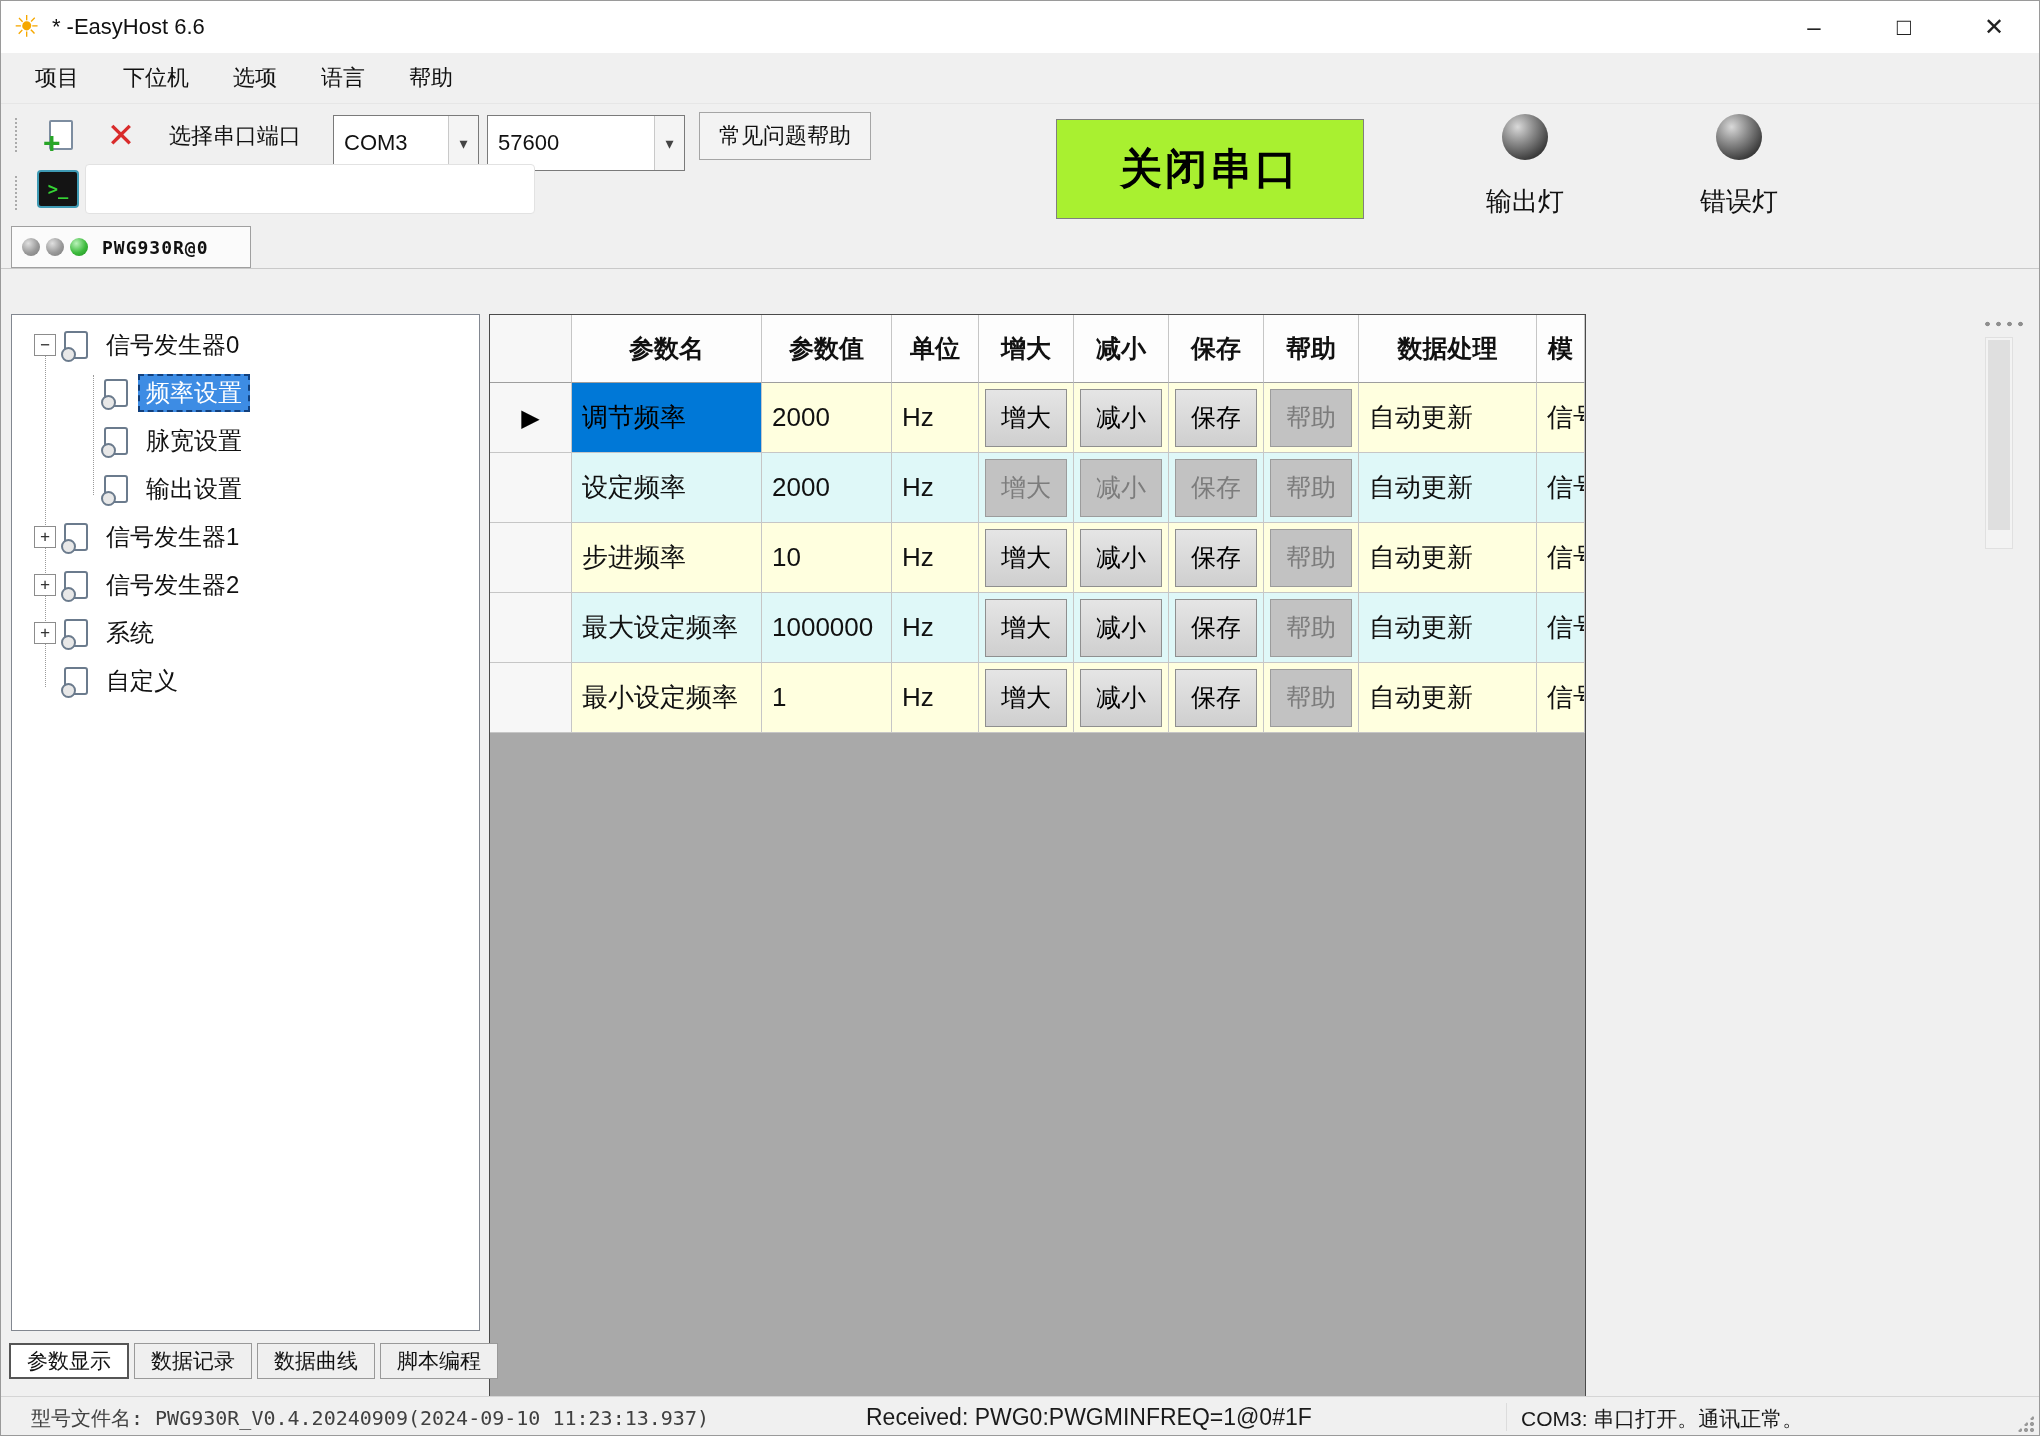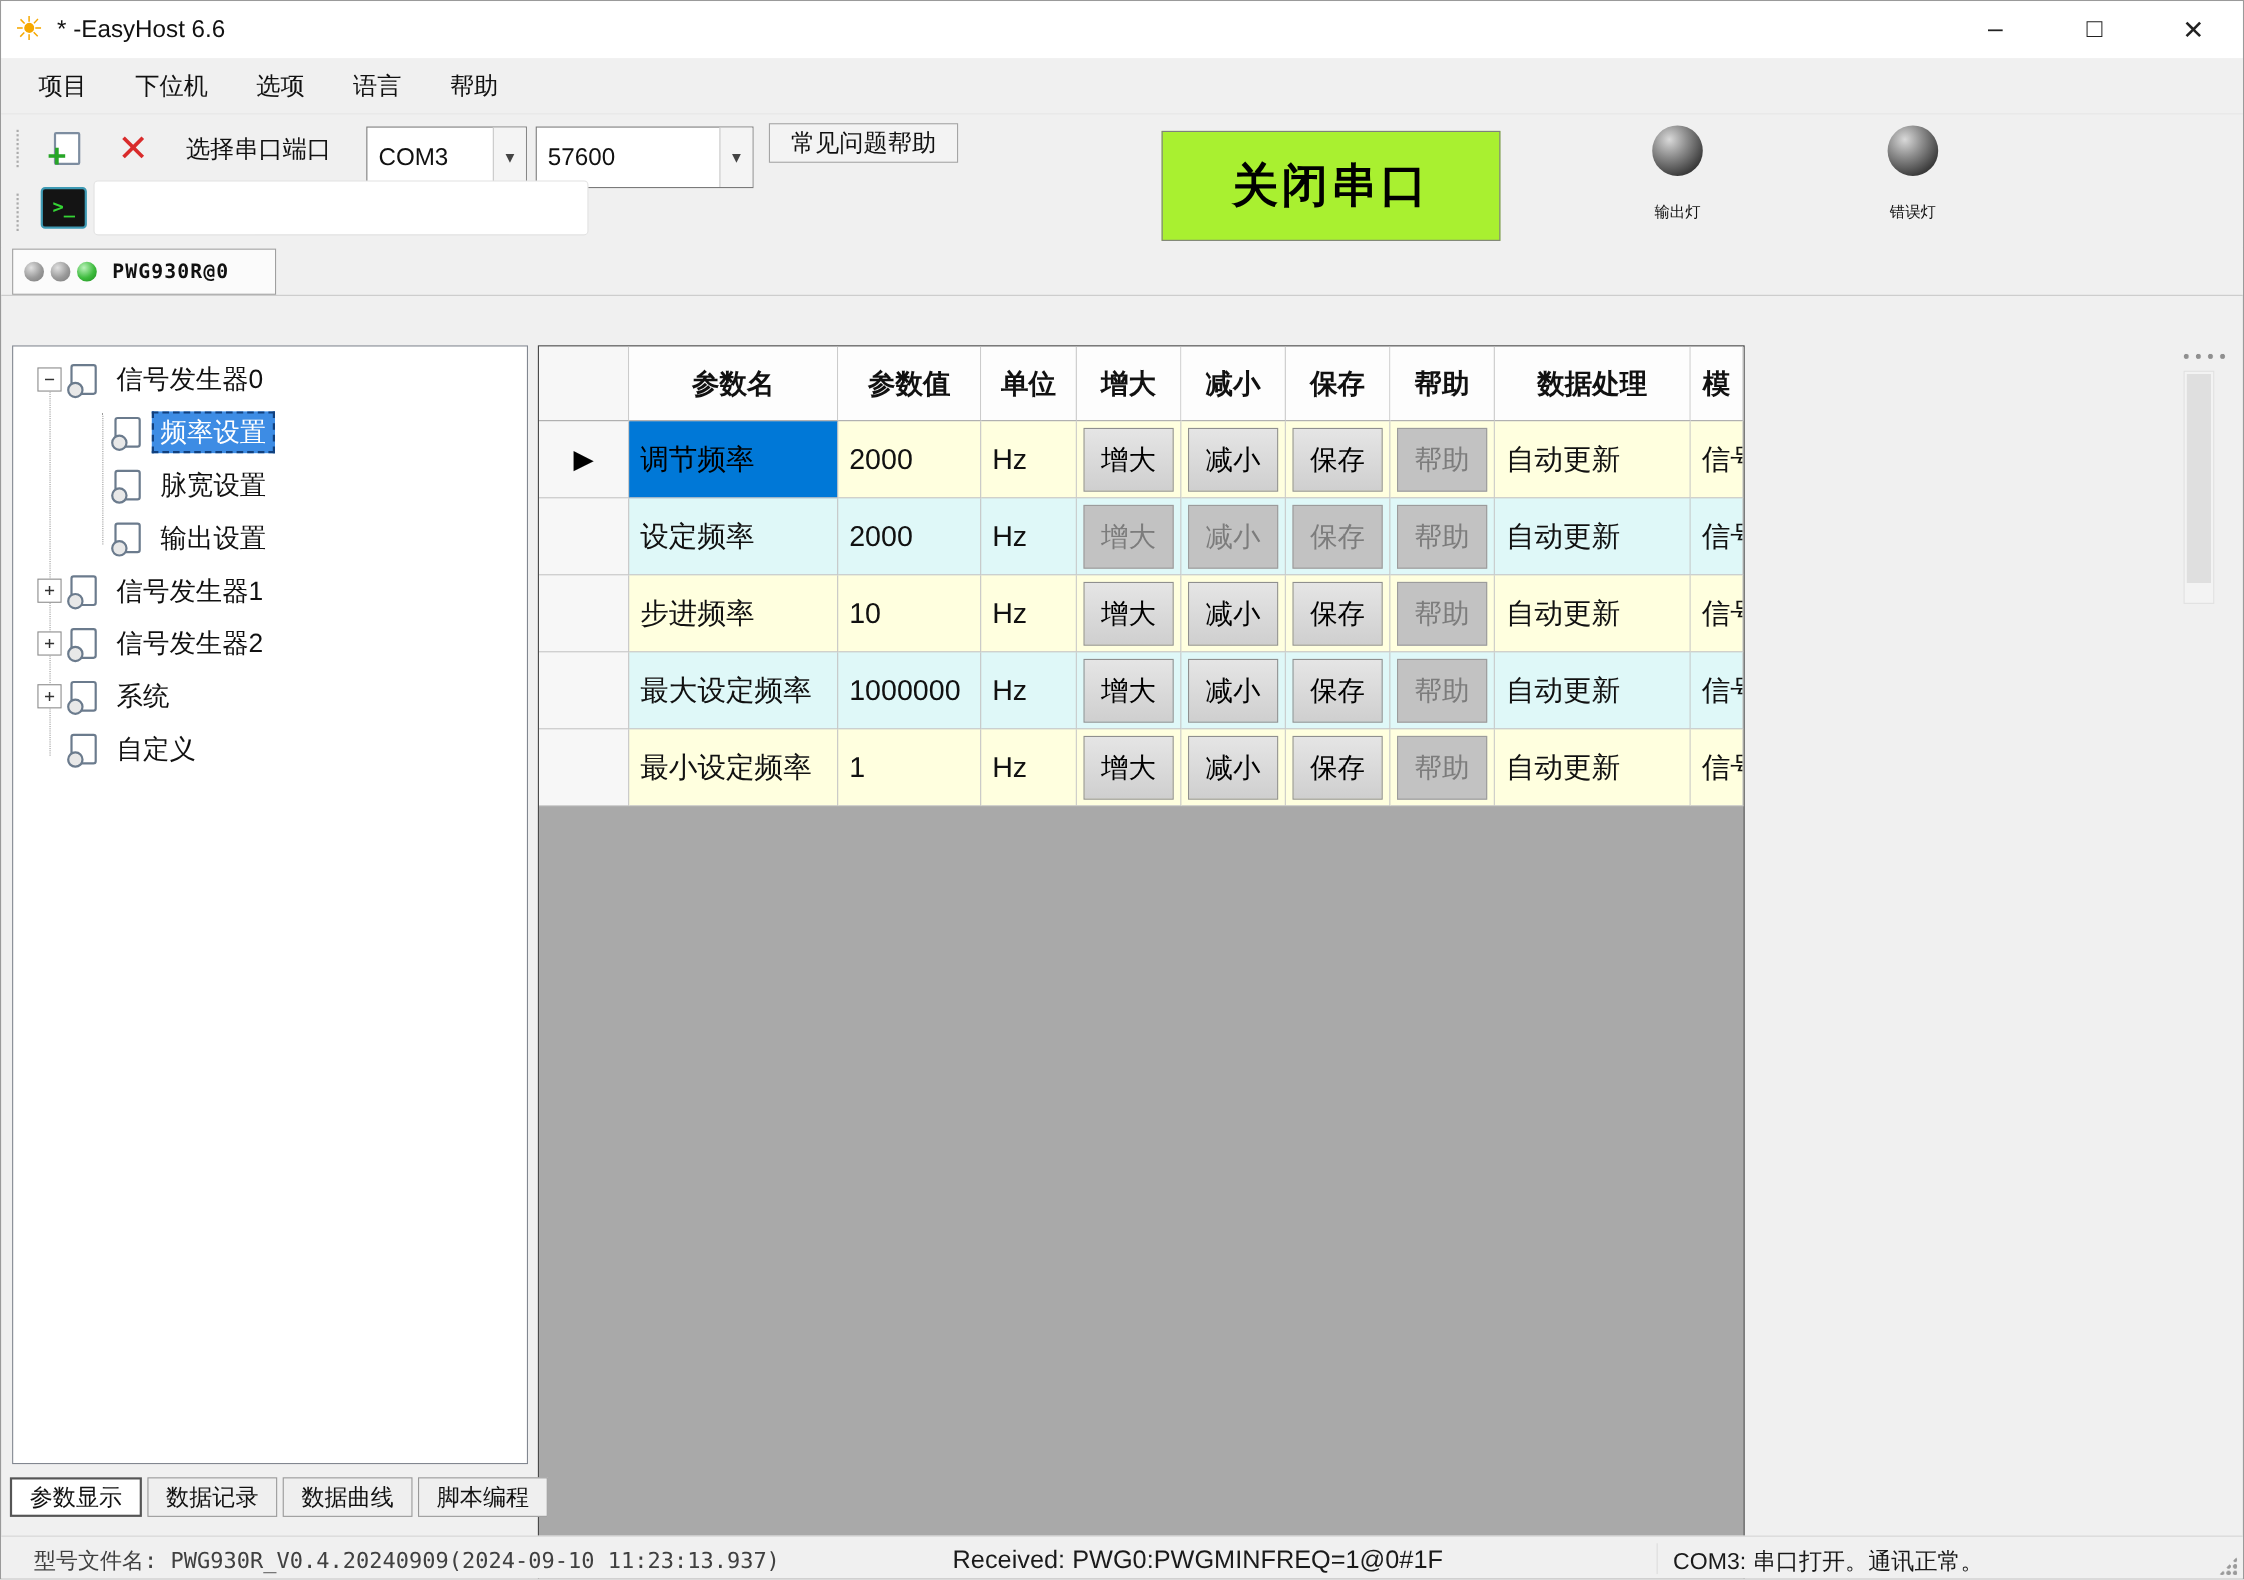--- a/index.html
+++ b/index.html
@@ -27,31 +27,31 @@
   .page { width:24px; height:30px; background:#fff; border:2px solid #7d8da0; border-radius:2px; position:relative; }
   .plus { position:absolute; left:6px; bottom:2px; font-size:30px; font-weight:bold; color:#27a527; line-height:1; }
   .xbtn { left:96px; top:6px; width:48px; height:50px; }
   .xbtn span { font-size:34px; font-weight:bold; color:#d92b2b; }
   .flatbtn { position:absolute; left:156px; top:8px; height:48px; display:flex; align-items:center; padding:0 12px; font-size:22px; }
   .combo { position:absolute; top:11px; height:56px; background:#fff; border:1px solid #7a7a7a; display:flex; align-items:center; }
   .combo.port { left:332px; width:146px; }
   .combo.baud { left:486px; width:198px; }
   .combo-text { flex:1; padding-left:10px; font-size:22px; }
   .combo-arrow { width:30px; height:100%; display:flex; align-items:center; justify-content:center; font-size:16px; color:#444; border-left:1px solid #c9c9c9; background:#f4f4f4; }
-  .raisedbtn { position:absolute; left:698px; top:8px; width:172px; height:36px; background:#f3f3f3; border:1px solid #a5a5a5; display:flex; align-items:center; justify-content:center; font-size:22px; }
+  .raisedbtn { position:absolute; left:698px; top:8px; width:172px; height:48px; background:#f3f3f3; border:1px solid #a5a5a5; display:flex; align-items:center; justify-content:center; font-size:22px; }
   .term { left:36px; top:66px; width:42px; height:38px; background:#141414; border:2px solid #3e9ab4; border-radius:4px; }
   .term-inner { color:#35d435; font-family:"DejaVu Sans Mono",monospace; font-size:17px; font-weight:bold; }
   .toolbar-textbox { position:absolute; left:84px; top:60px; width:450px; height:50px; background:#fff; border:1px solid #e2e2e2; border-radius:4px; }
   .close-serial { position:absolute; left:1055px; top:15px; width:308px; height:100px; background:#a9f030; border:1px solid #7f7f7f; font-family:inherit; font-size:42px; font-weight:bold; letter-spacing:3px; color:#000; }
   .light { position:absolute; top:10px; width:150px; text-align:center; }
   .light.output { left:1449px; } .light.error { left:1663px; } .light.connect { left:1869px; }
   .bulb { width:46px; height:46px; border-radius:50%; margin:0 auto; }
   .bulb.off { background:radial-gradient(circle at 34% 28%, #d9d9d9 0%, #8e8e8e 35%, #3c3c3c 75%, #222 100%); }
   .bulb.on  { background:radial-gradient(circle at 34% 28%, #d2f8c8 0%, #52d23c 40%, #14941c 80%, #0c6d14 100%); }
-  .light-label { margin-top:24px; font-size:14px; }
+  .light-label { margin-top:24px; font-size:26px; }
 
   
   .tabstrip { position:absolute; top:224px; left:0; right:0; height:44px; background:#f0f0f0; border-bottom:1px solid #c9c9c9; }
   .devtab { position:absolute; left:10px; top:1px; width:240px; height:42px; background:#fbfbfb; border:1px solid #a0a0a0; display:flex; align-items:center; padding-left:10px; }
   .led { width:18px; height:18px; border-radius:50%; margin-right:6px; }
   .led.off { background:radial-gradient(circle at 35% 30%, #e0e0e0, #9a9a9a 55%, #787878); }
   .led.on  { background:radial-gradient(circle at 35% 30%, #baf2ba, #3dbb3d 55%, #1d8a1d); }
   .devtab-label { margin-left:8px; font-family:"DejaVu Sans Mono",monospace; font-size:18px; font-weight:bold; letter-spacing:1px; }
 
   

